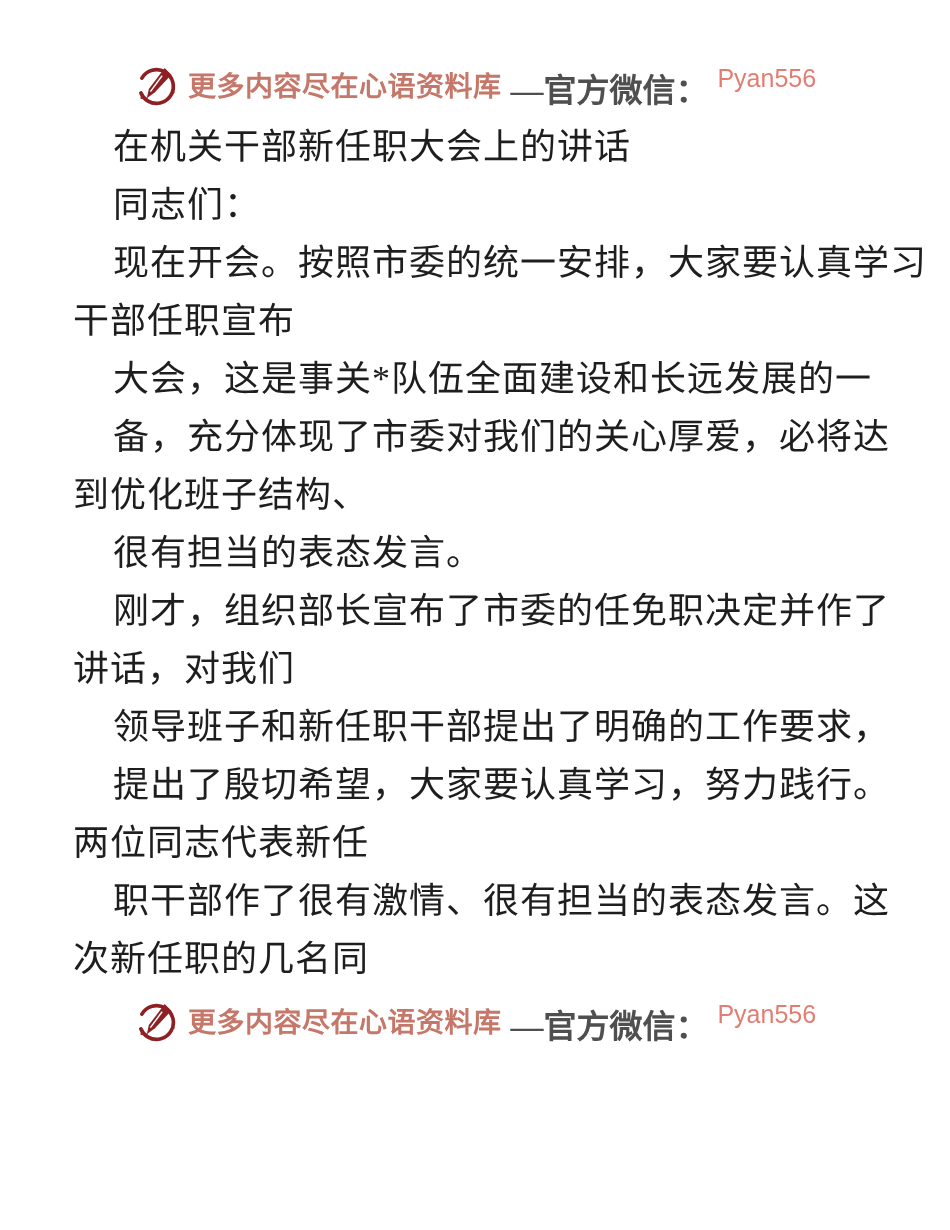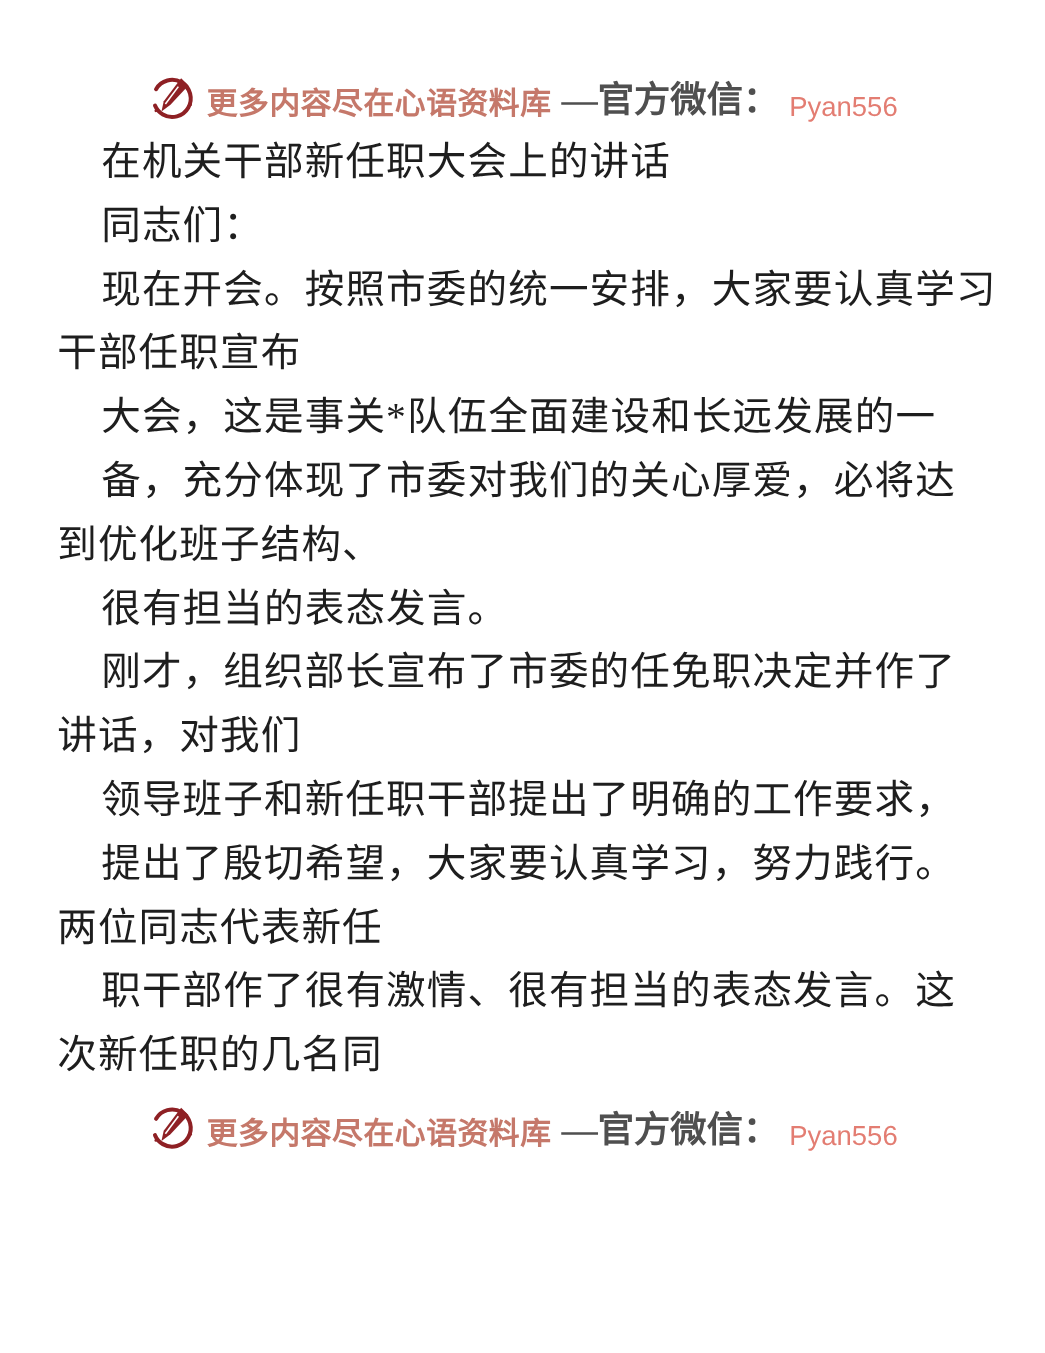--- a/index.html
+++ b/index.html
@@ -7,21 +7,21 @@
   .page {
     position: relative;
     width: 950px;
     height: 1230px;
     background: #ffffff;
     overflow: hidden;
     font-family: "Liberation Serif", serif;
   }
   .watermark {
     display: flex;
-    align-items: flex-end;
+    align-items: flex-start;
     justify-content: center;
     gap: 9px;
     height: 48px;
   }
   .watermark.top { margin-top: 64px; }
   .watermark.bottom { margin-top: 12px; }
   .logo { width: 45px; height: 45px; display: inline-block; flex: 0 0 auto; }
   .brand {
     color: var(--brand-color, #c5786a);
     font-size: 28px;
@@ -36,21 +36,21 @@
     white-space: nowrap;
   }
   .wechat-id {
     color: var(--id-color, #e37d72);
     font-size: 25px;
     font-family: "Liberation Sans", sans-serif;
     white-space: nowrap;
   }
   .doc {
     margin-top: 6px;
-    padding-left: 52px;
+    padding-left: 73px;
     font-size: 36px;
     color: #1e1e1e;
     letter-spacing: 1px;
   }
   .line {
     height: 58px;
     line-height: 58px;
     white-space: nowrap;
   }
   .line.indent { padding-left: 40px; }

